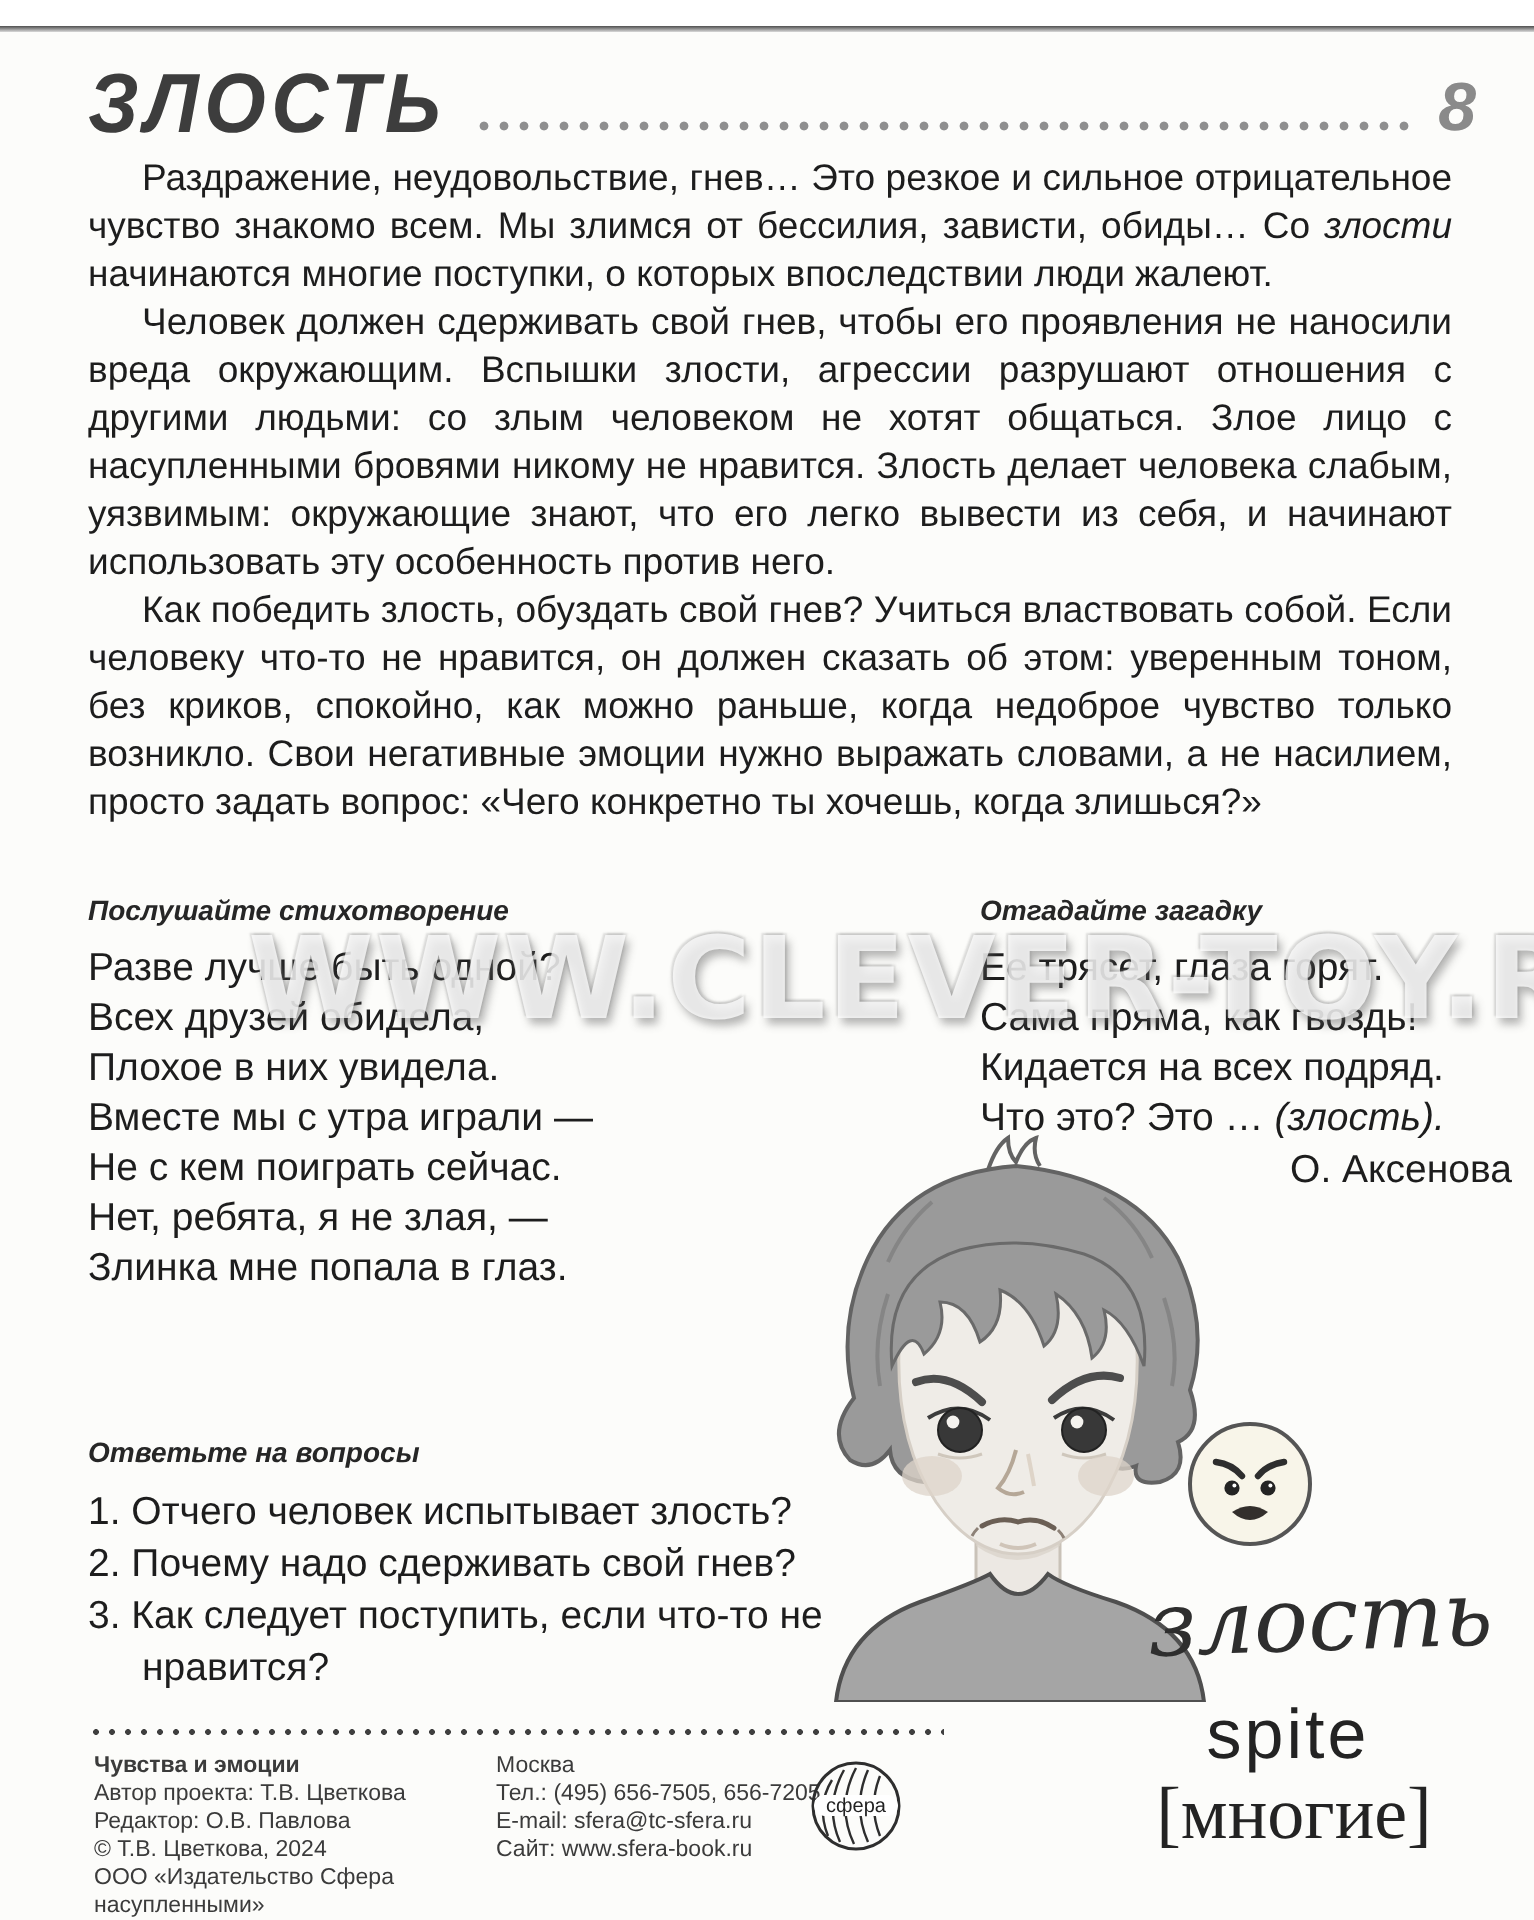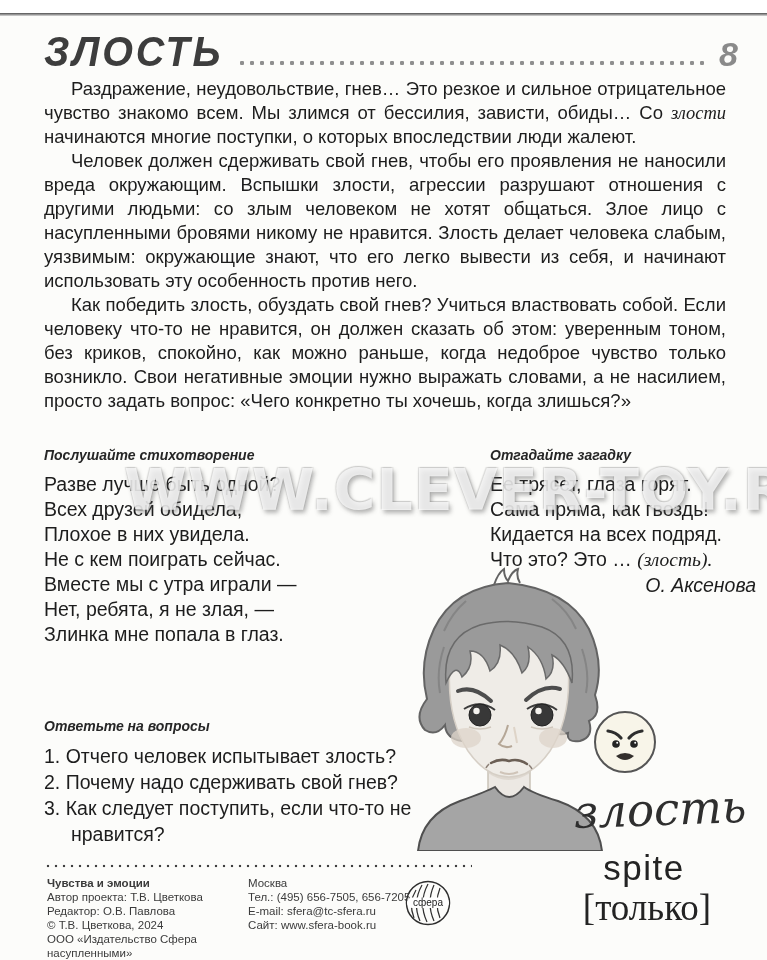--- a/index.html
+++ b/index.html
@@ -12,27 +12,27 @@
   .title-row{position:absolute;left:44px;top:18px;width:694px;display:flex;align-items:flex-end;}
   .title{font-size:42px;line-height:42px;font-weight:bold;font-style:italic;letter-spacing:3px;
          color:#3d3d3d;transform:scaleX(.94);transform-origin:left bottom;white-space:nowrap;}
   .leader{flex:1;height:6px;margin:0 10px 7px 2px;background-image:radial-gradient(circle,#8f8f8f 2px,transparent 2.4px);
           background-size:10px 6px;background-repeat:repeat-x;background-position:left center;}
   .page-num{font-size:34px;line-height:34px;font-weight:bold;font-style:italic;color:#8a8a8a;margin-bottom:2px;}
 
   
   .intro{position:absolute;left:44px;top:64px;width:682px;font-size:18.5px;line-height:24px;text-align:justify;}
   .intro p{margin:0;text-indent:27px;}
-  .it{font-style:italic;font-family:Liberation Serif, serif;}
+  .it{font-style:italic;}
 
   .section-heading{font-weight:bold;font-style:italic;font-size:14px;color:#262626;margin:0 0 4px 0;}
 
   .poem{position:absolute;left:44px;top:430px;width:400px;font-size:19.5px;line-height:25px;}
   .riddle{position:absolute;left:490px;top:430px;width:266px;font-size:19.5px;line-height:25px;}
-  .riddle .author{text-align:right;font-style:italic;margin-top:1px;}
+  .riddle .author{text-align:right;margin-top:1px;}
 
   .questions{position:absolute;left:44px;top:700px;width:384px;font-size:19.5px;line-height:26px;}
   .questions [data-name="question-item"]{padding-left:27px;text-indent:-27px;}
 
   .girl{position:absolute;left:396px;top:554px;}
   .emoji{position:absolute;left:590px;top:694px;}
 
   .cursive-word{position:absolute;left:572px;top:772px;width:176px;text-align:center;
                 font-family:"DejaVu Serif",serif;font-style:italic;font-size:45px;line-height:50px;
                 color:#2e2e2e;transform:rotate(-2deg);}
@@ -72,22 +72,22 @@
   </div>
 
   <div class="watermark" data-name="watermark">WWW.CLEVER-TOY.RU</div>
 
   <div class="poem" data-name="poem-section">
     <div class="section-heading" data-name="poem-heading">Послушайте стихотворение</div>
     <div data-name="poem-lines">
         <div data-name="poem-line">Разве лучше быть одной?</div>
         <div data-name="poem-line">Всех друзей обидела,</div>
         <div data-name="poem-line">Плохое в них увидела.</div>
+        <div data-name="poem-line">Вместе мы с утра играли —</div>
         <div data-name="poem-line">Не с кем поиграть сейчас.</div>
-        <div data-name="poem-line">Вместе мы с утра играли —</div>
         <div data-name="poem-line">Нет, ребята, я не злая, —</div>
         <div data-name="poem-line">Злинка мне попала в глаз.</div>
       </div>
   </div>
 
   <div class="riddle" data-name="riddle-section">
     <div class="section-heading" data-name="riddle-heading">Отгадайте загадку</div>
     <div data-name="riddle-lines">
         <div data-name="riddle-line">Ее трясет, глаза горят.</div>
         <div data-name="riddle-line">Сама пряма, как гвоздь!</div>
@@ -156,21 +156,21 @@
       <circle cx="44" cy="37" r="3.8" fill="#242424"></circle>
       <circle cx="27.2" cy="35.8" r="1" fill="#ffffff"></circle>
       <circle cx="45.2" cy="35.8" r="1" fill="#ffffff"></circle>
       <path d="M26 49 Q35 43 44 49 Q35 57 26 49 Z" fill="#332f2c"></path>
     </svg>
   </div>
 
   <div class="cursive-word" data-name="vocab-word-cursive">злость</div>
   <div class="vocab-en" data-name="vocab-english-block">
     <div class="word" data-name="vocab-word-english">spite</div>
-    <div class="transcription" data-name="vocab-transcription">[только]</div>
+    <div class="transcription" data-name="vocab-transcription">[многие]</div>
   </div>
 
   <div class="footer-sep" data-name="footer-separator"></div>
   <div class="footer-col footer-left" data-name="footer-imprint">
     <div class="bold" data-name="footer-series-title">Чувства и эмоции</div>
     <div data-name="footer-credits">
         <div data-name="footer-credit-line">Автор проекта: Т.В. Цветкова</div>
         <div data-name="footer-credit-line">Редактор: О.В. Павлова</div>
         <div data-name="footer-credit-line">© Т.В. Цветкова, 2024</div>
         <div data-name="footer-credit-line">ООО «Издательство Сфера насупленными»</div>

